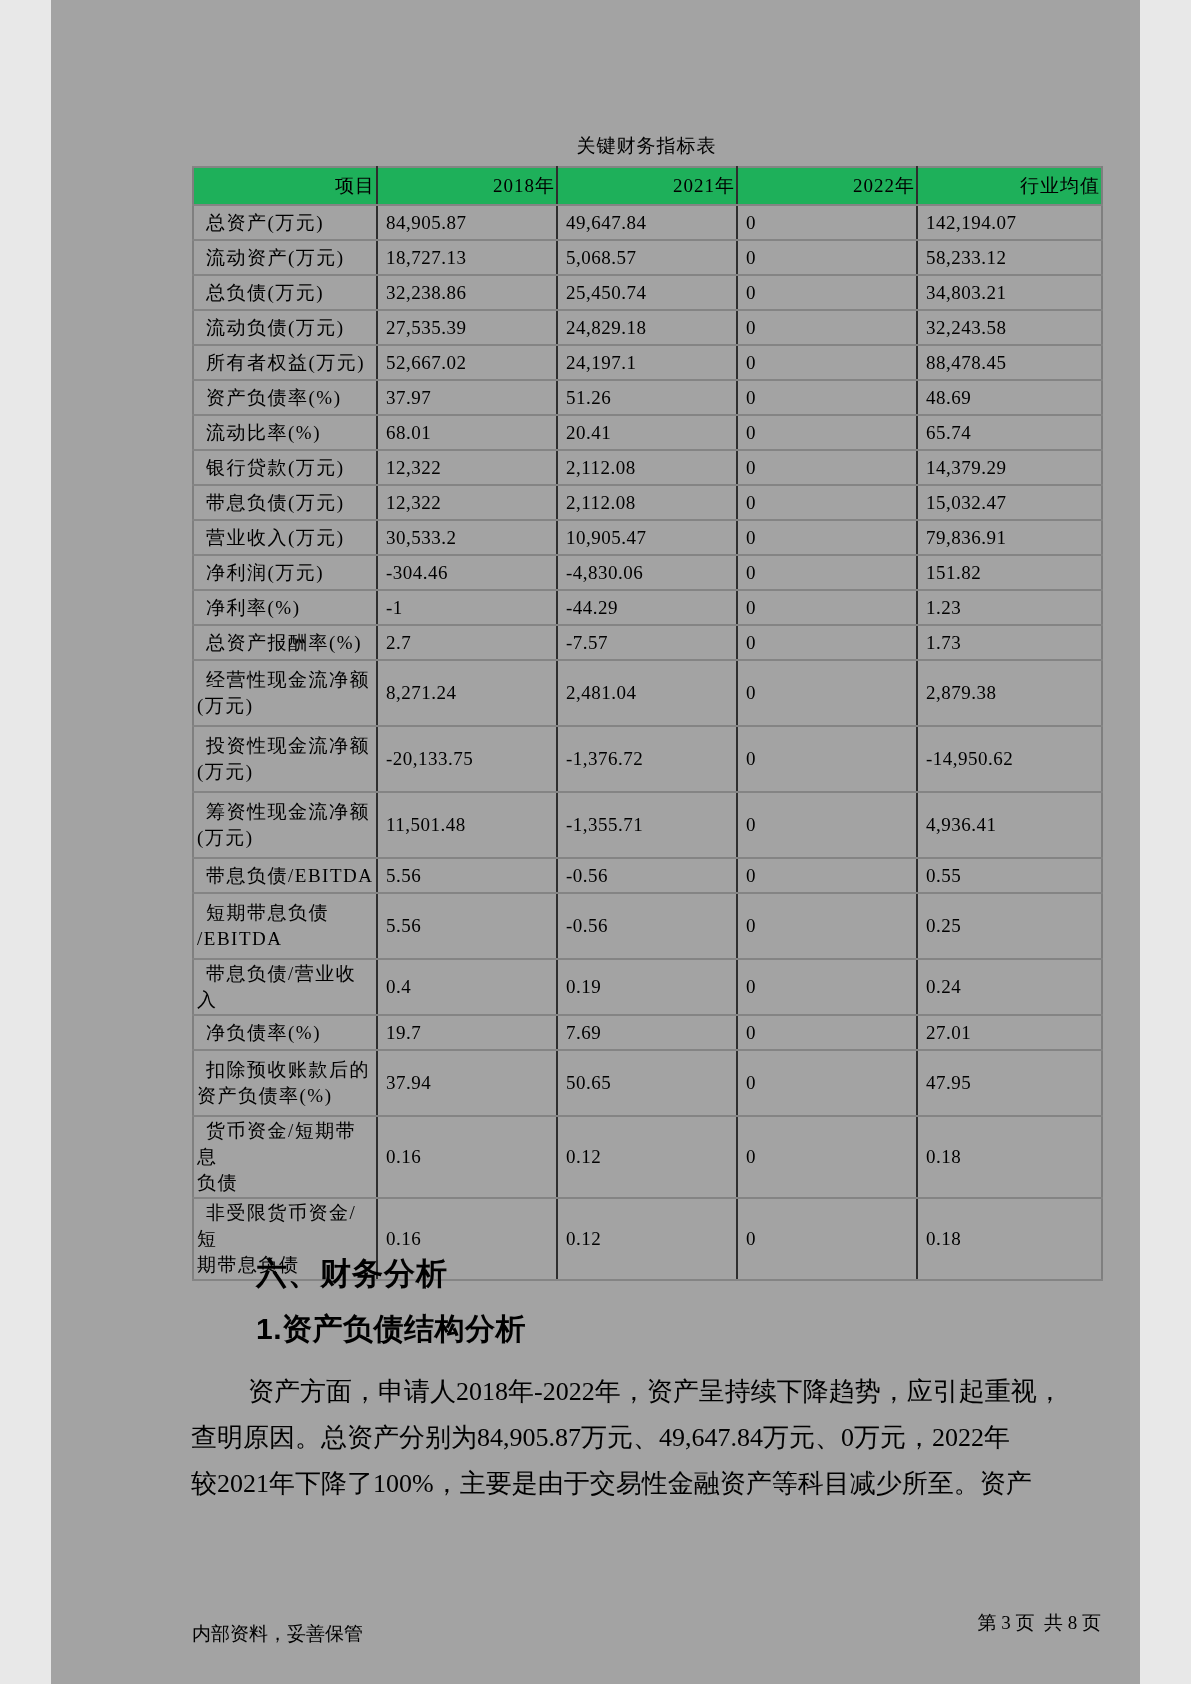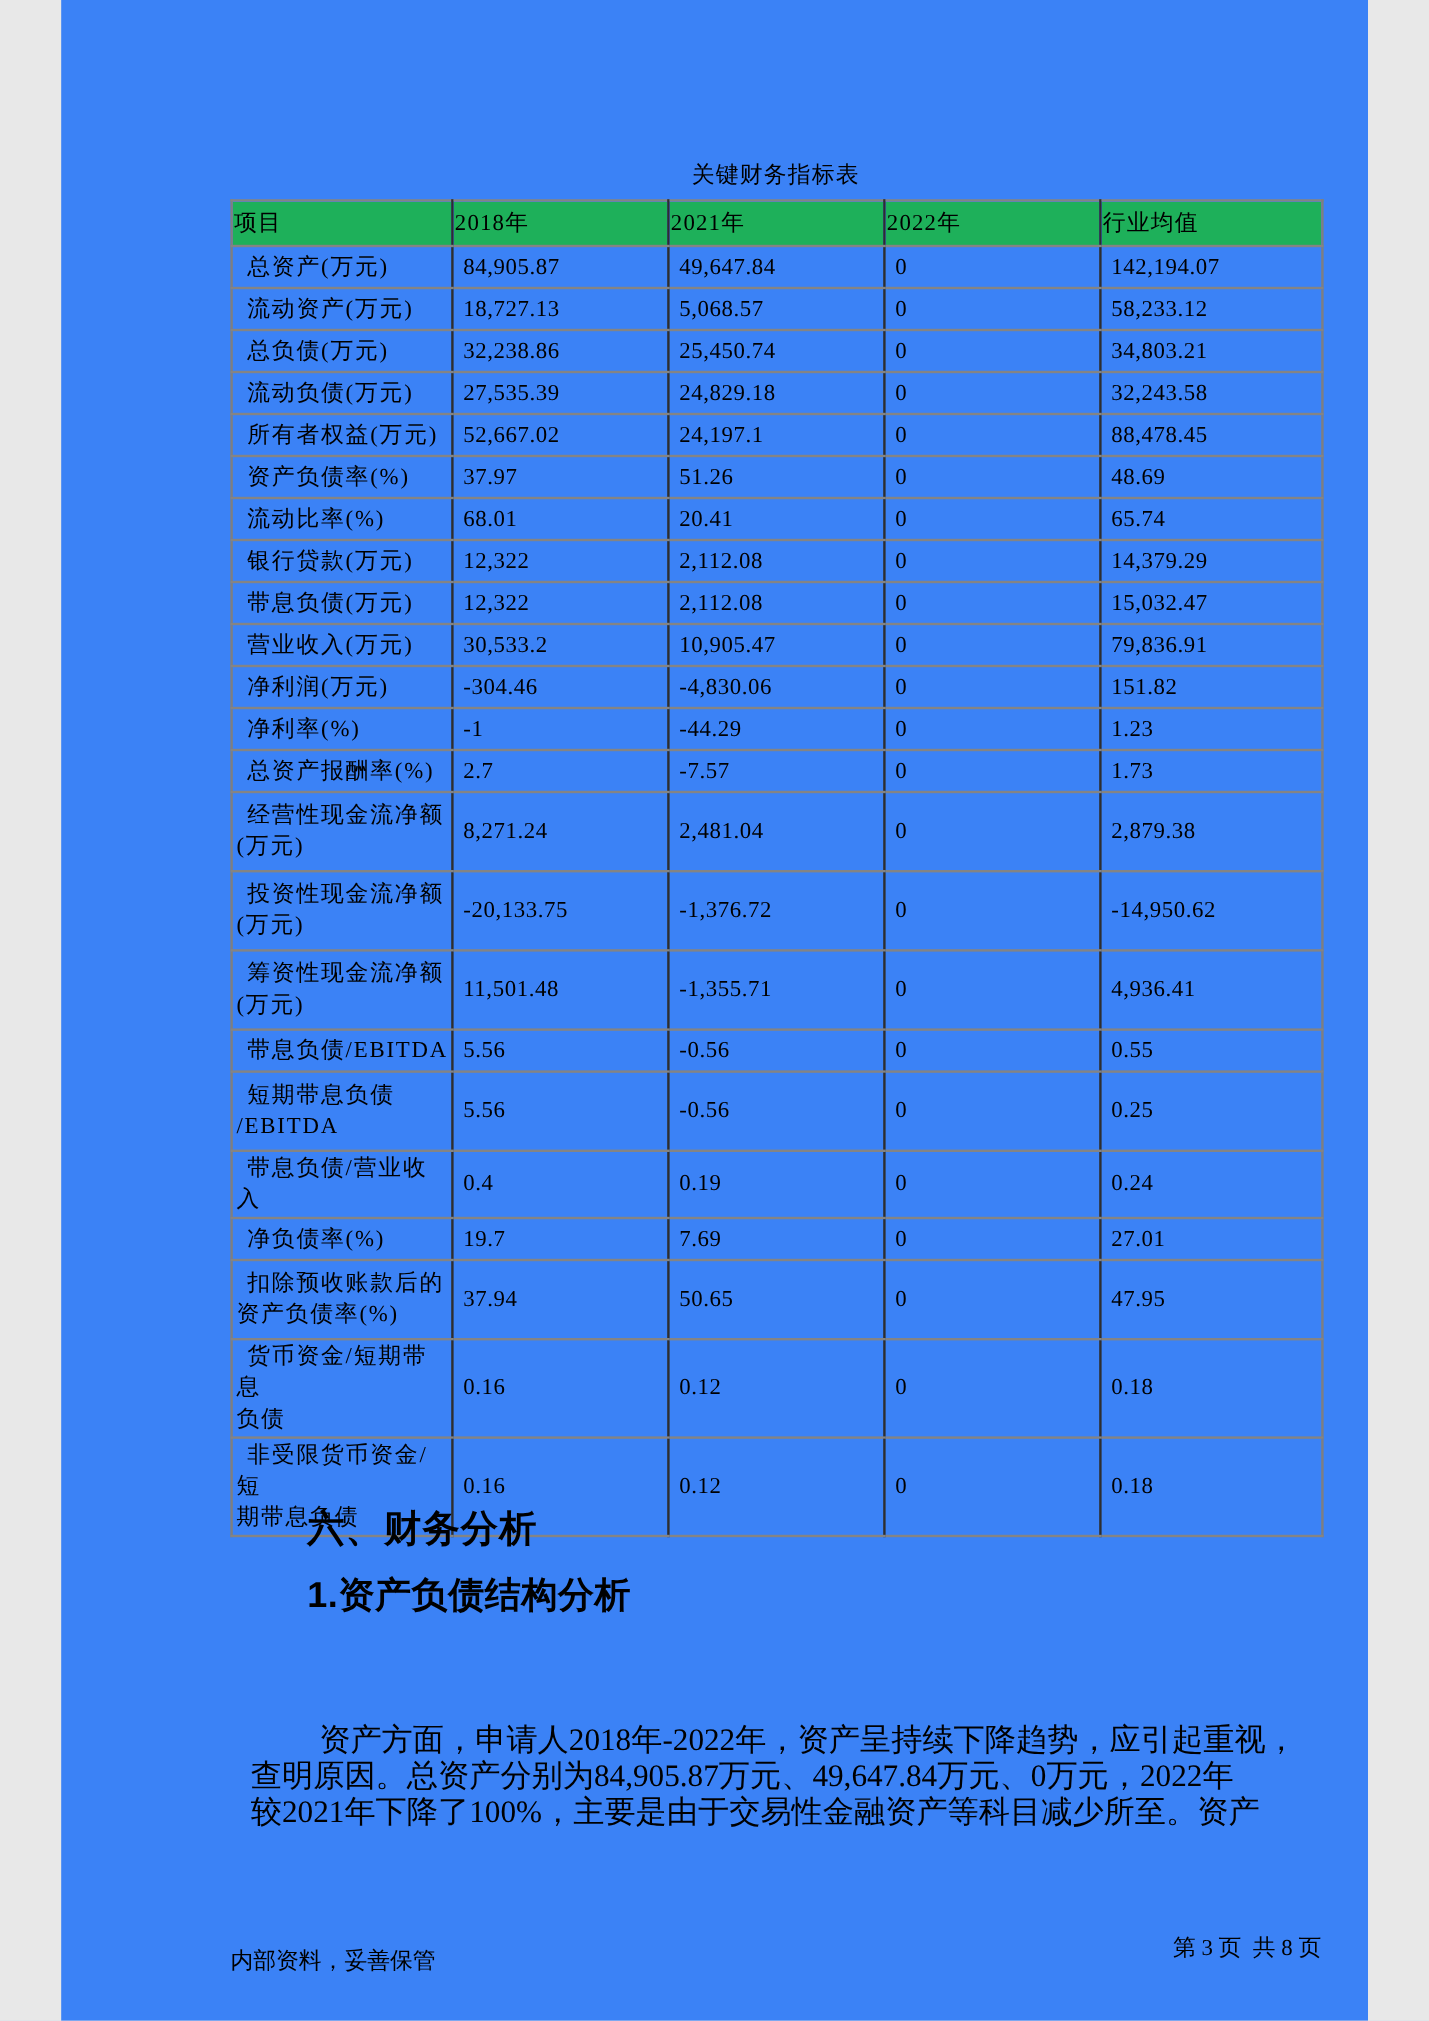--- a/index.html
+++ b/index.html
@@ -1,18 +1,18 @@
 <!DOCTYPE html>
 <html><head>
 <meta charset="utf-8">
 <style>
   html,body { margin:0; padding:0; background:#e8e8e8; }
   .page {
     position:relative; width:1089px; height:1684px; margin:0 auto;
-    background:#3b82f6; color:#000;
+    background:#a3a3a3; color:#000;
     font-family:"Liberation Serif","DejaVu Serif",serif;
     overflow:hidden;
   }
 
   
   .doc-title {
     position:absolute; top:133px; left:141px; width:909px;
     text-align:center; font-size:19px; letter-spacing:1px;
   }
 
@@ -28,21 +28,21 @@
     border-right:2px solid #2e2e2e;
     font-size:19px;
     font-weight:normal;
     vertical-align:middle;
     overflow:hidden;
   }
   .fin-table th:first-child, .fin-table td:first-child { border-left-color:#7f7f7f; }
   .fin-table th:last-child,  .fin-table td:last-child  { border-right-color:#7f7f7f; }
   .fin-table th {
     background:var(--header-green,#1EB05A);
-    text-align:left; letter-spacing:1px; height:34px;margin-top:48px;
+    text-align:right; letter-spacing:1px; height:34px;margin-top:48px;
   }
   .label-cell {
     text-align:left; white-space:pre-line;
     text-indent:9px; padding-left:3px; padding-right:2px;
     letter-spacing:1.5px; line-height:26px;
   }
   .value-cell { text-align:left; padding-left:8px; letter-spacing:0.5px; }
   tr.row-single td { height:31px; }
   tr.row-double td { height:62px; }
 
@@ -53,24 +53,23 @@
     font-weight:bold; font-size:31px; letter-spacing:1px;
   }
   .h-sub {
     position:absolute; top:1309px; left:205px;
     font-family:"Liberation Sans","DejaVu Sans",sans-serif;
     font-weight:bold; font-size:30px; letter-spacing:0.5px;
   }
 
   
   .para {
-    position:absolute; top:1435px; left:140px; width:908px;
-    font-size:26px; line-height:30px; text-indent:57px;
+    position:absolute; top:1369px; left:140px; width:908px;
+    font-size:26px; line-height:46px; text-indent:57px;
     white-space:pre-line;
-    margin-left:18px;
   }
 
   
   .footer-left {
     position:absolute; top:1577px; left:141px;
     font-family:"Liberation Sans","DejaVu Sans",sans-serif;
     font-size:19px;
     margin-top:44px;
   }
   .footer-right {

